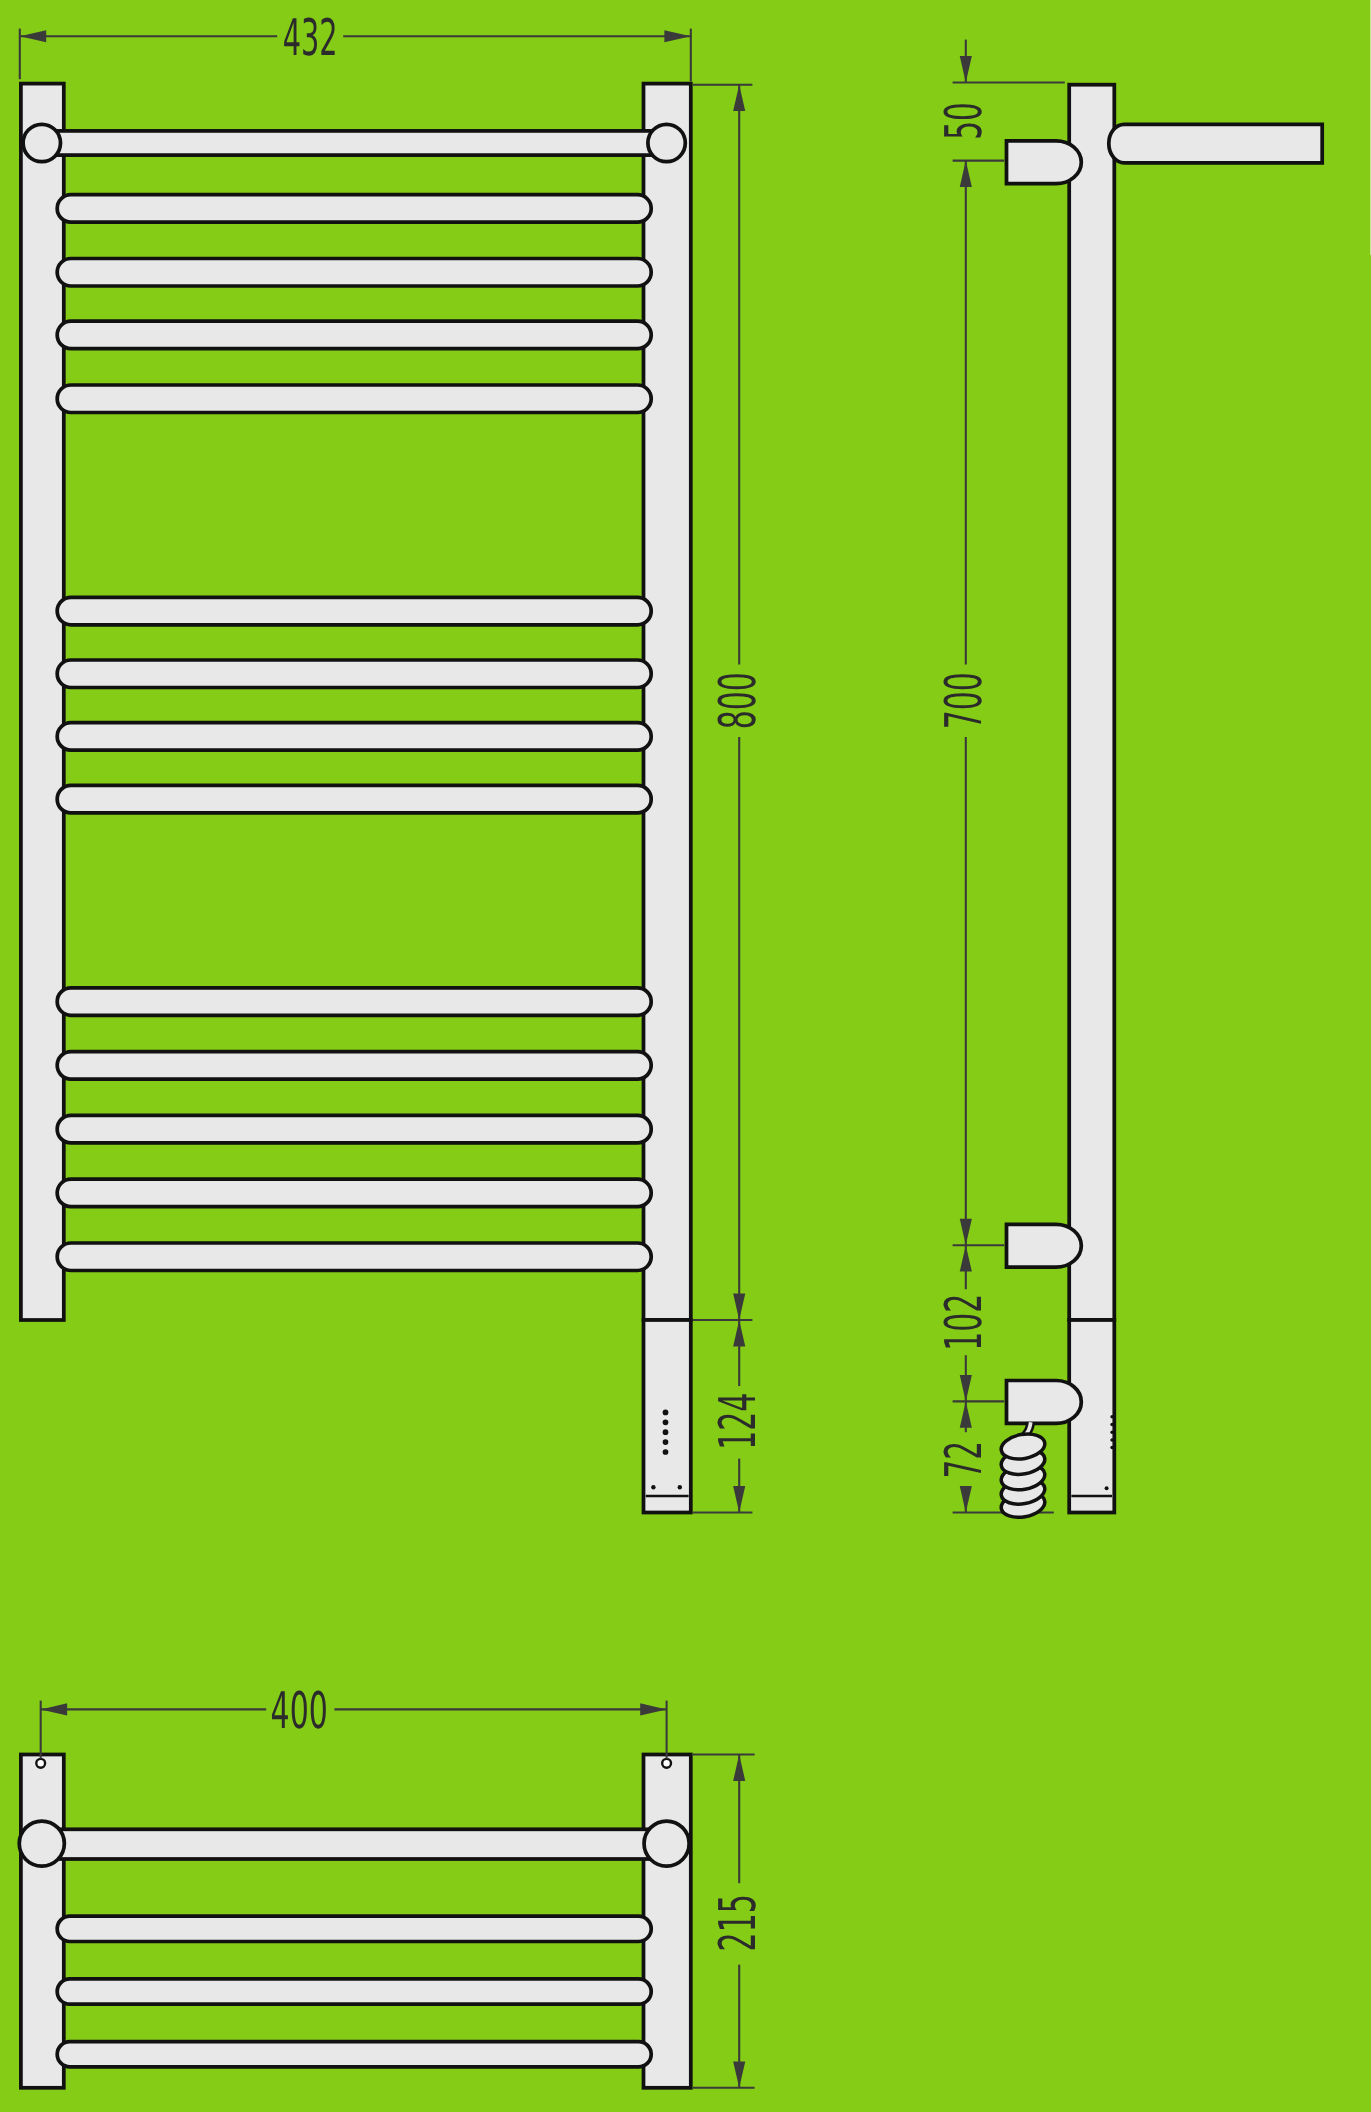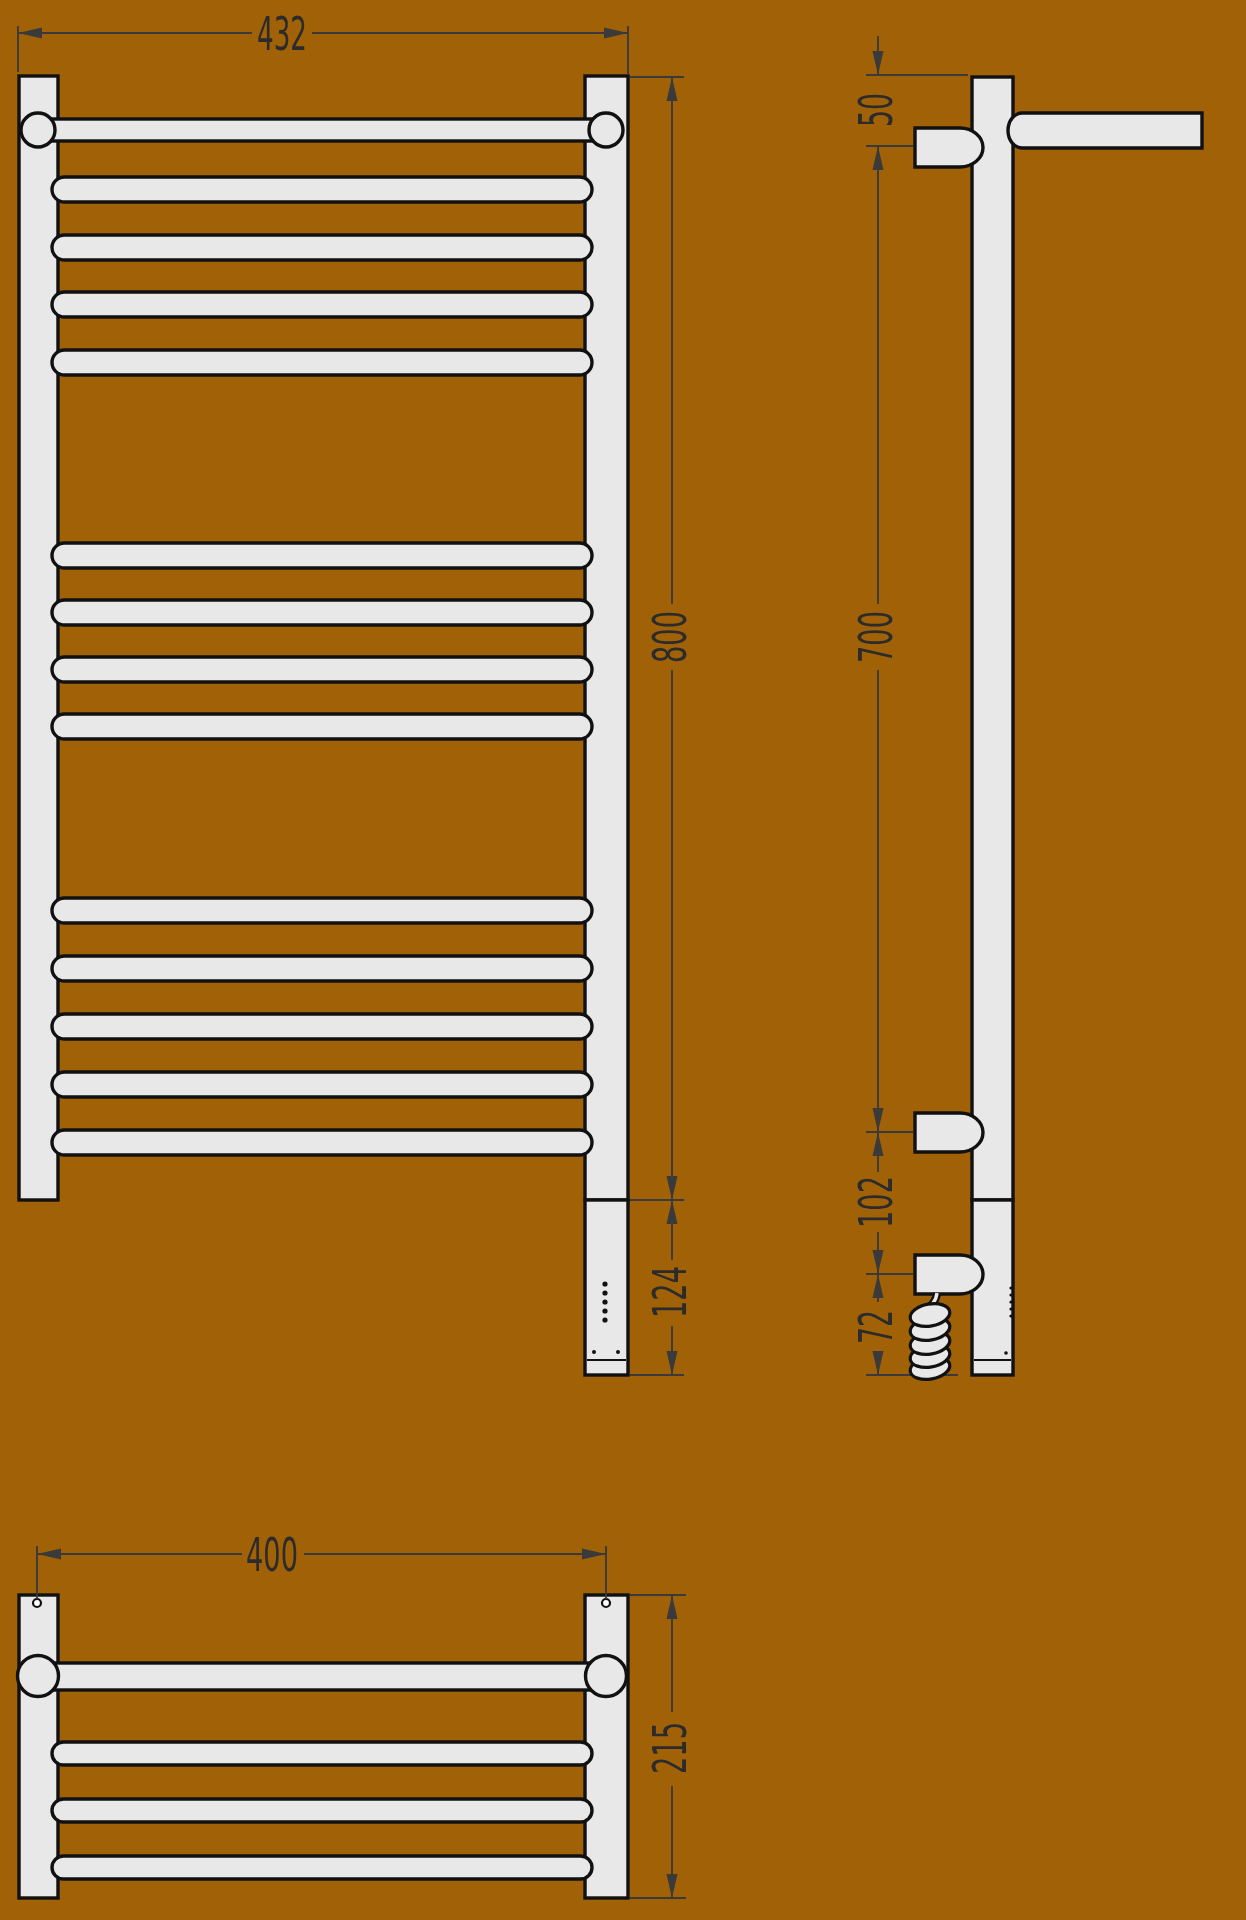--- a/index.html
+++ b/index.html
@@ -1,16 +1,16 @@
 <!DOCTYPE html>
 <html><head>
 <meta charset="utf-8">
 <style>
   html,body{margin:0;padding:0;background:#ffffff;}
-  .canvas{position:relative;width:1246px;height:1920px;background:#a16207;overflow:hidden;}
+  .canvas{position:relative;width:1246px;height:1920px;background:#84cc16;overflow:hidden;}
   svg{display:block;}
   .part{fill:#e8e8e8;stroke:#111111;stroke-width:3.4;}
   .edge{stroke:#111111;stroke-width:2.2;fill:none;}
   .dim{stroke:#3a3a3a;stroke-width:1.9;fill:none;}
   .arrow{fill:#3a3a3a;stroke:none;}
   .dot{fill:#111111;stroke:none;}
   .hole{fill:#ffffff;stroke:#111111;stroke-width:2.2;}
   .coil{fill:#e8e8e8;stroke:#111111;stroke-width:3.2;}
   .neck-out{fill:none;stroke:#111111;stroke-width:8;}
   .neck-in{fill:none;stroke:#e8e8e8;stroke-width:3.4;}

